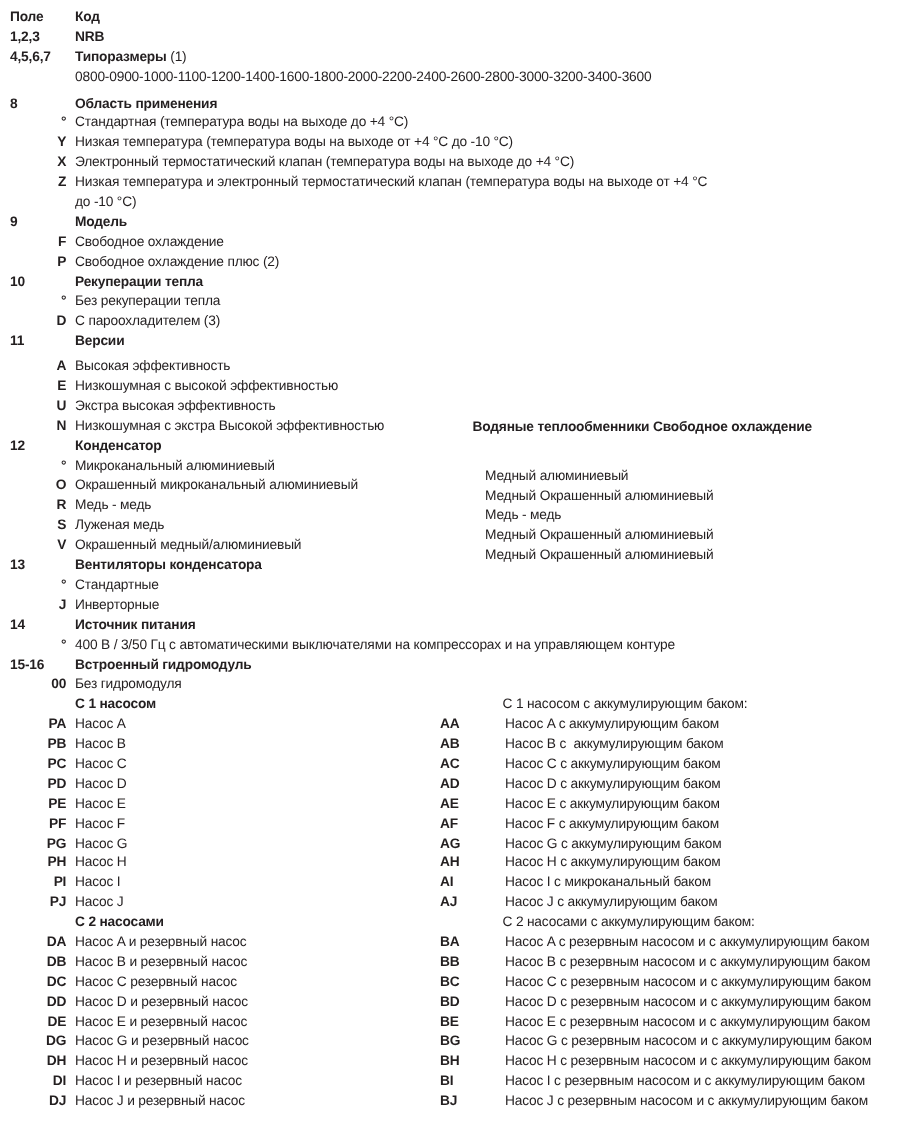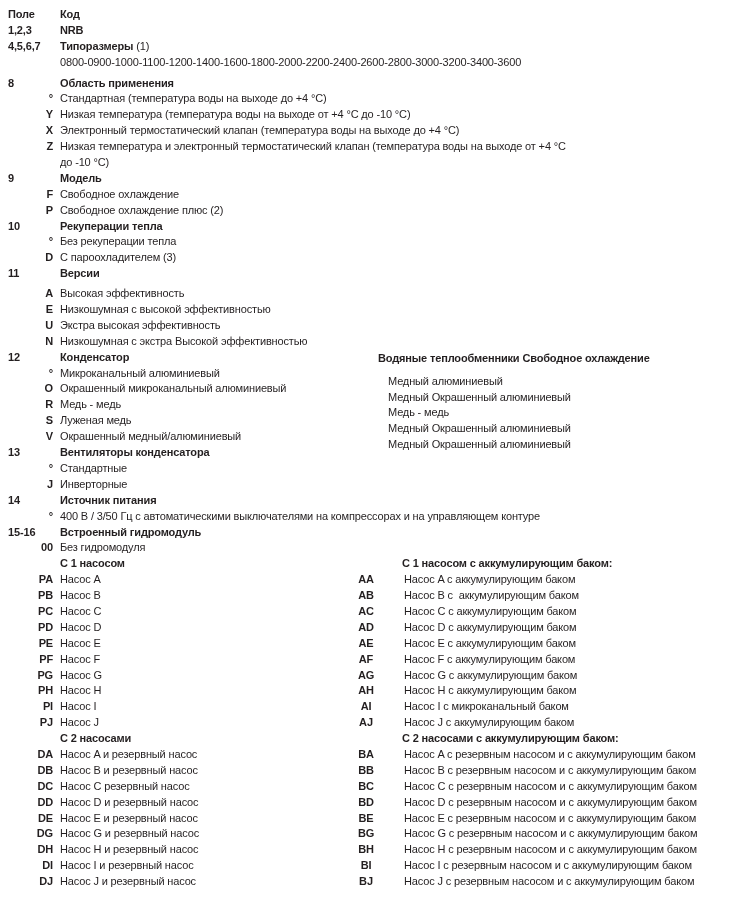--- a/index.html
+++ b/index.html
@@ -12,25 +12,25 @@
   .doc{position:relative;padding-top:8px;width:631px;}
   .row{position:relative;height:15.9px;}
   .row.gap5{margin-top:5px;}
   .row.gap4{margin-top:4px;}
   .cell{position:absolute;top:0;white-space:pre;line-height:13px;}
   .num{left:8px;font-weight:bold;}
   .code{left:0;width:53px;text-align:right;font-weight:bold;}
   .text{left:60px;}
   .bold{font-weight:bold;}
   .suffix{font-weight:normal;}
-  .rcode{left:336px;width:60px;text-align:center;font-weight:bold;}
+  .rcode{left:352px;width:60px;text-align:left;font-weight:bold;}
   .rtext{left:404px;text-align:center;}
-  .rheader{left:402px;font-weight:bold;}
+  .rheader{left:402px;font-weight:normal;}
   .rhx{left:388px;top:4px;margin-top:20px;}
-  .rhxheader{left:378px;top:17px;font-weight:bold;}
+  .rhxheader{left:378px;top:1px;font-weight:bold;}
 </style>
 </head>
 <body>
 
 <div class="doc">
     <div class="row">
       <span class="cell num">Поле</span>
       <span class="cell text bold"><span>Код</span></span>
     </div>
     <div class="row">

